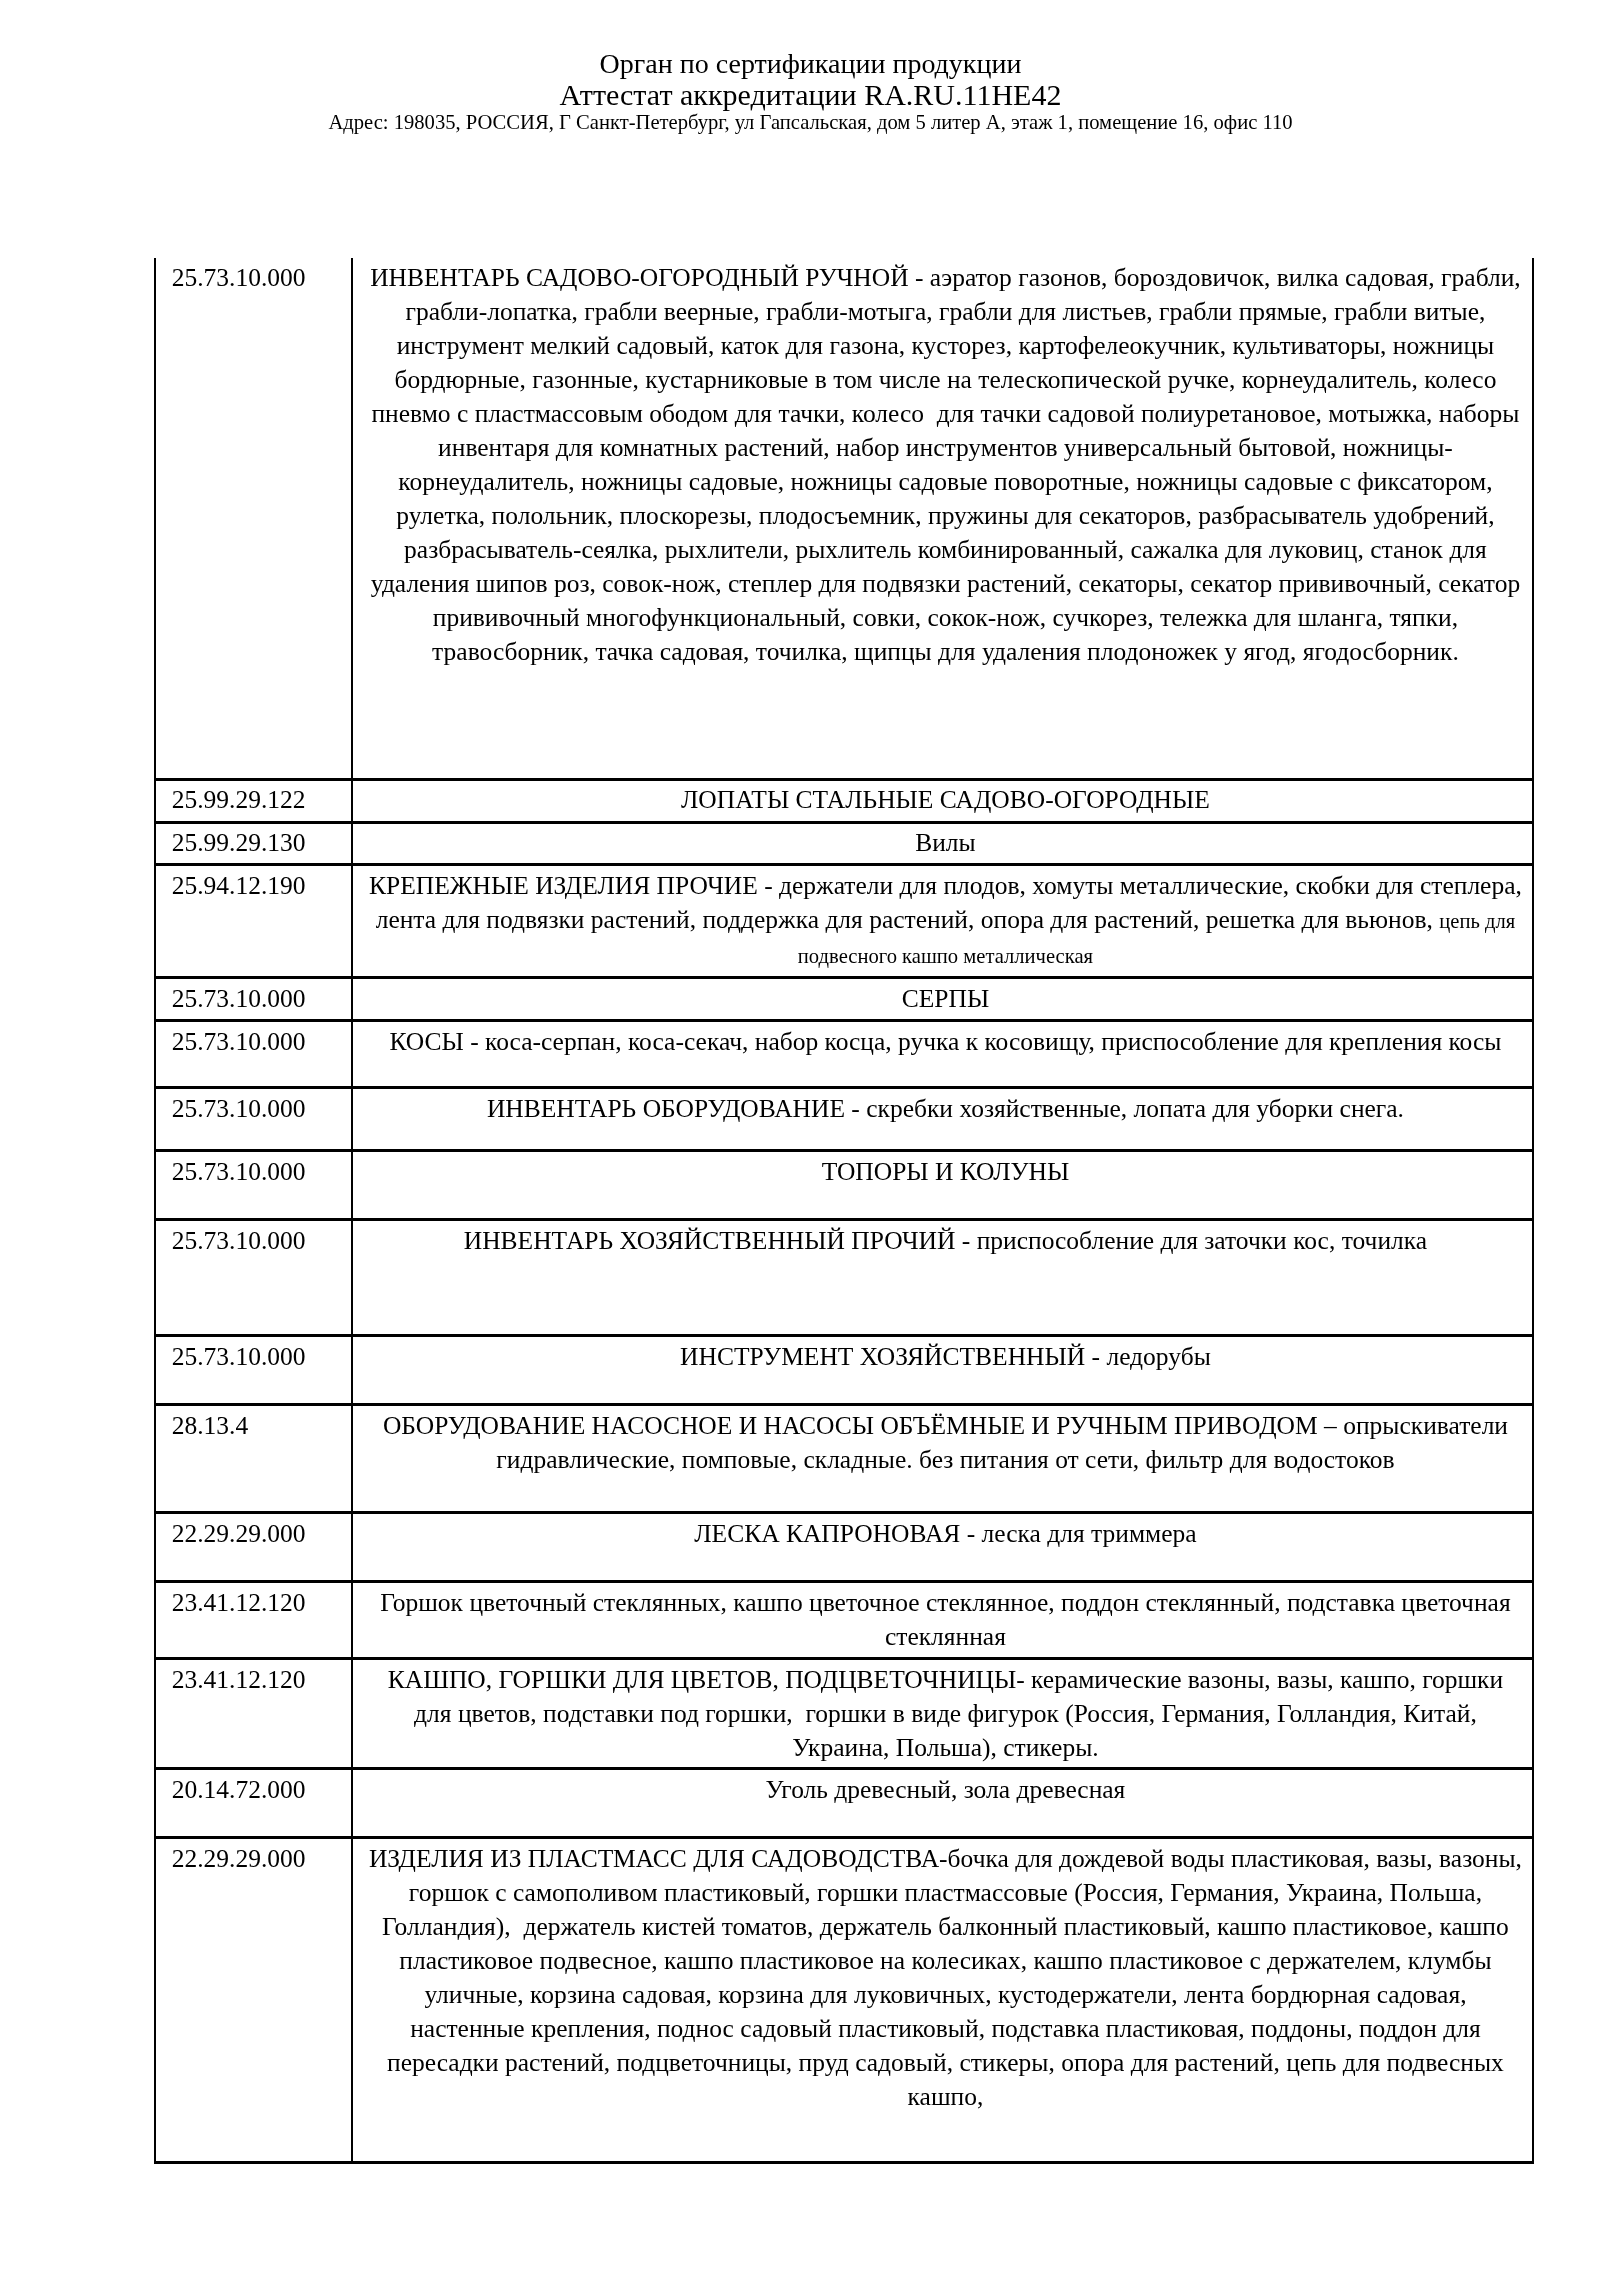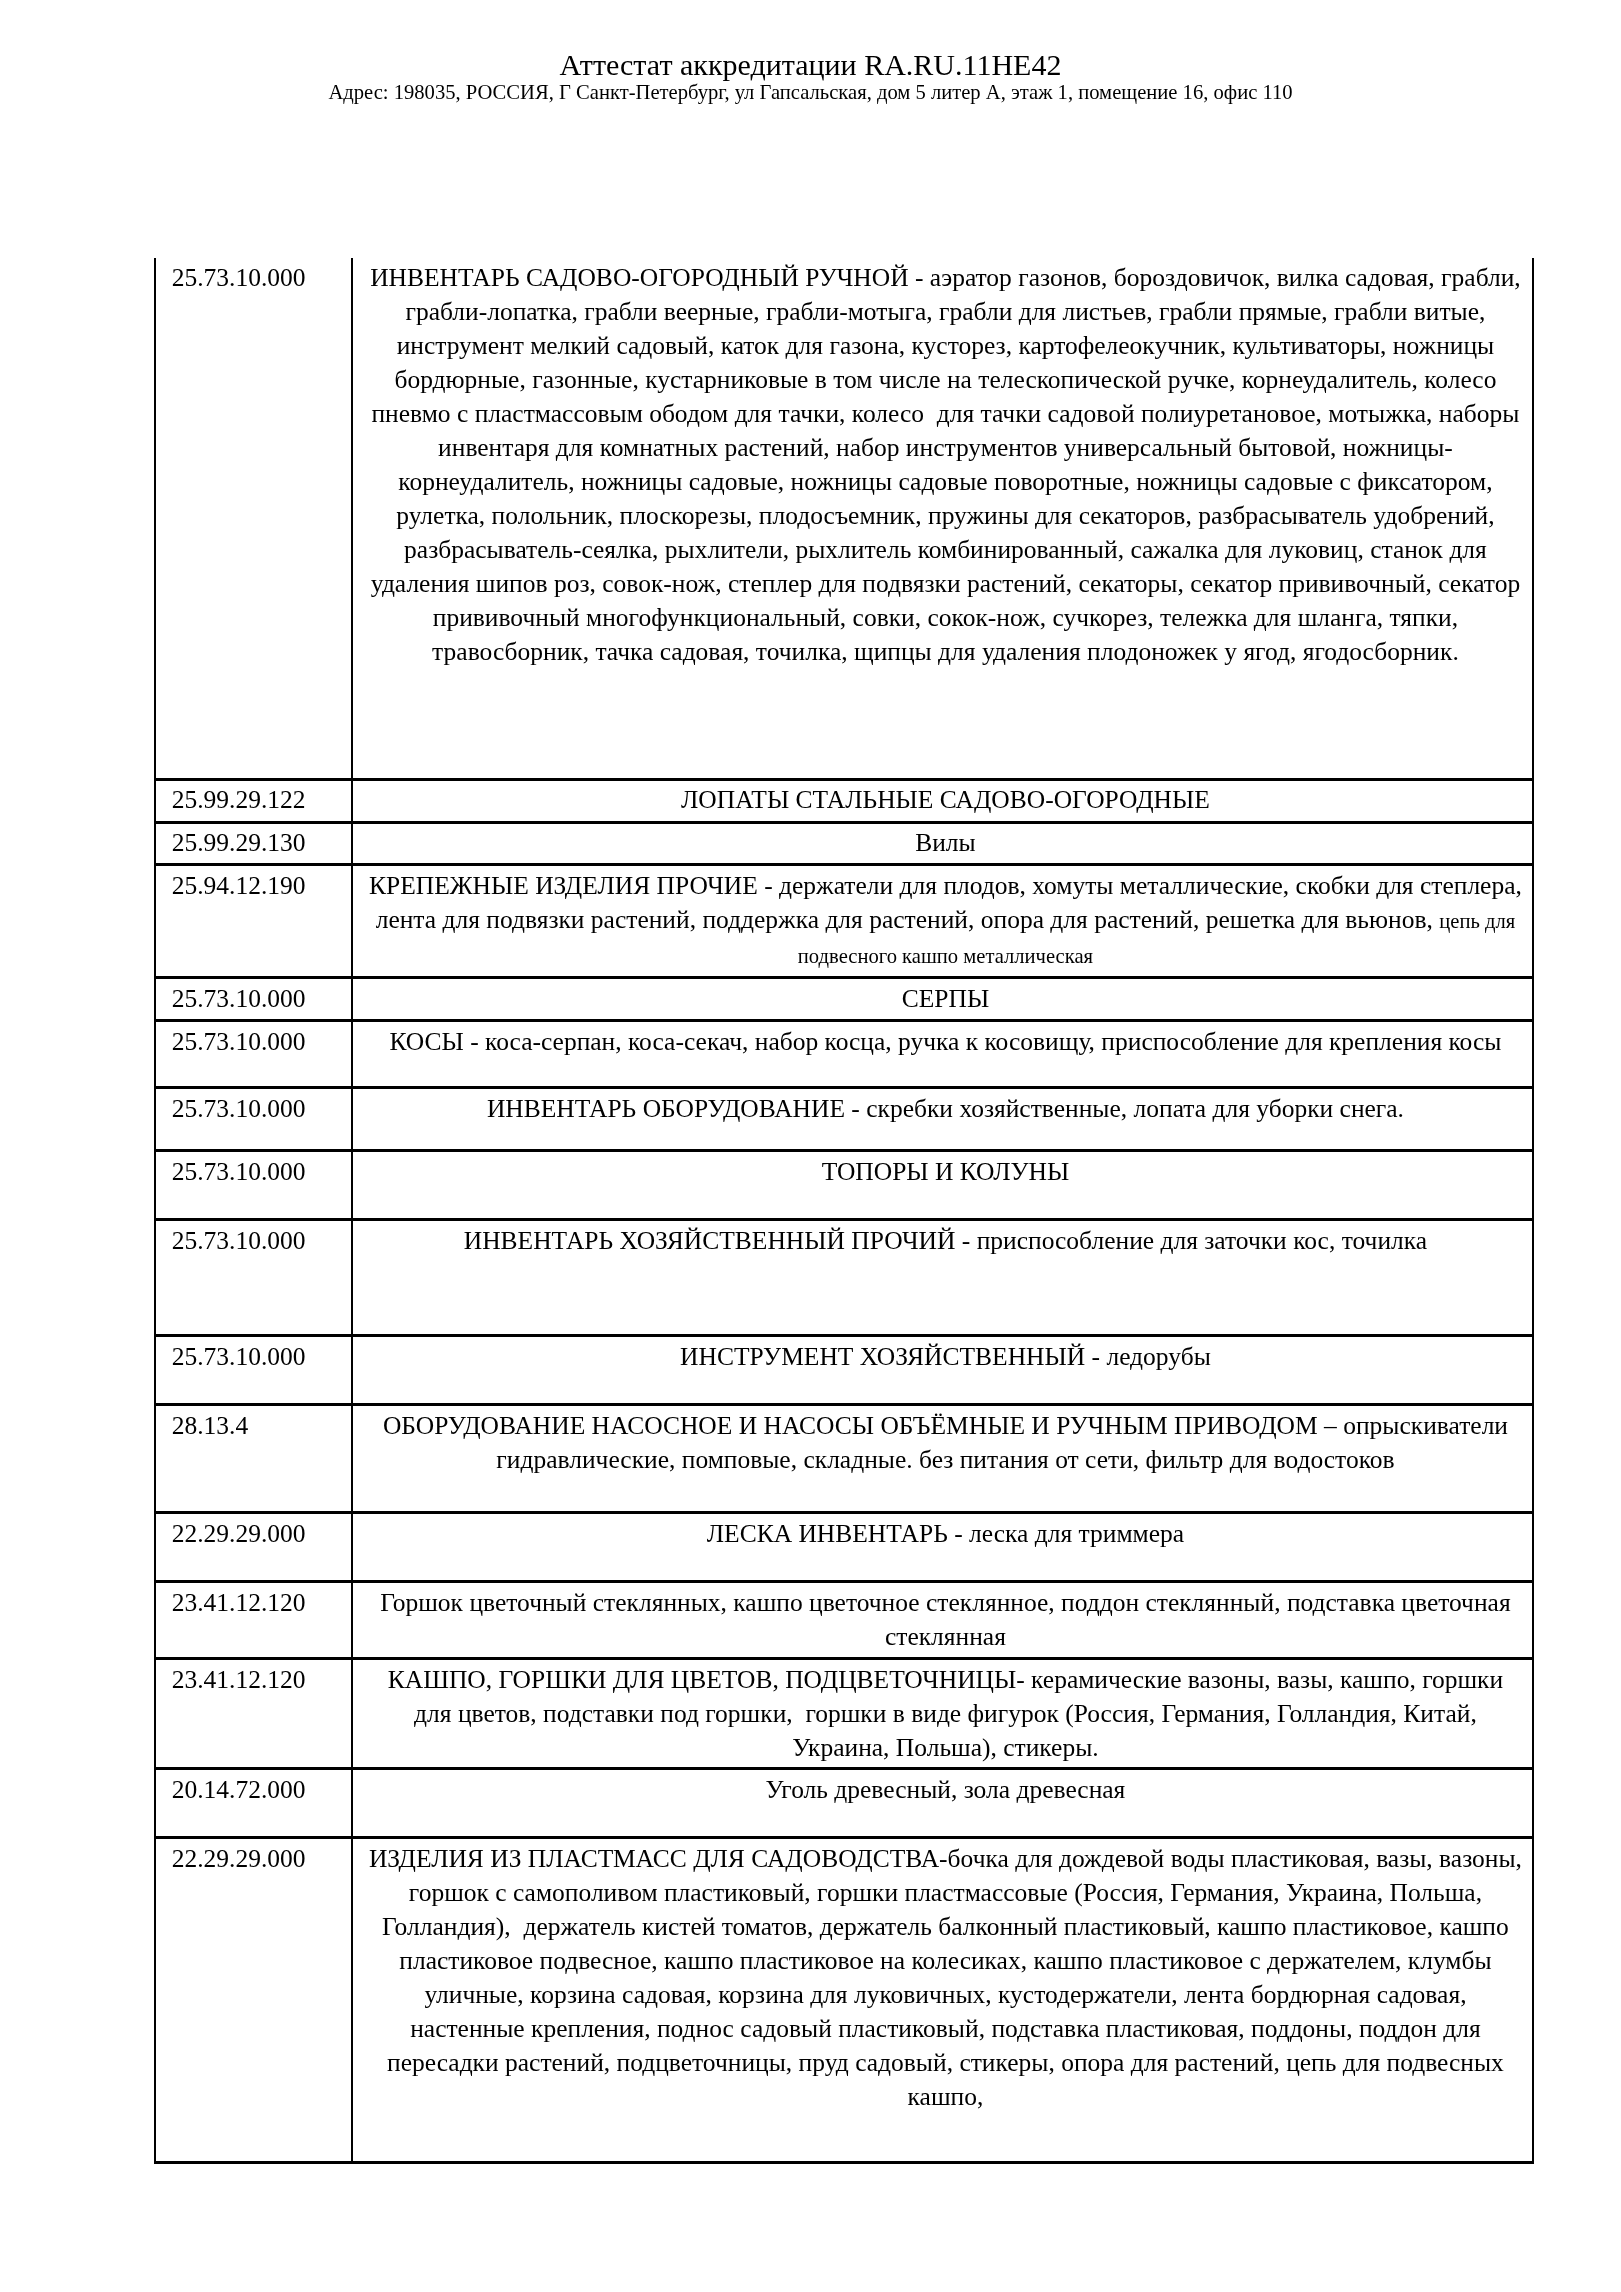--- a/index.html
+++ b/index.html
@@ -95,20 +95,21 @@
   table.cert-table tr:nth-child(14) { height: 108px; }
   table.cert-table tr:nth-child(15) { height: 69px; }
   table.cert-table tr:nth-child(16) { height: 325px; }
 </style>
 </head>
 <body>
 
 <div class="page">
 
   <div class="doc-header">
+    <div class="h-line1">Орган по сертификации продукции</div>
     <div class="h-line3">Аттестат аккредитации RA.RU.11НЕ42</div>
     <div class="h-address">Адрес: 198035, РОССИЯ, Г Санкт-Петербург, ул Гапсальская, дом 5 литер А, этаж 1, помещение 16, офис 110</div>
   </div>
 
   <table class="cert-table">
     <colgroup>
       <col class="c-code">
       <col class="c-desc">
     </colgroup>
     <tbody>
@@ -152,21 +153,21 @@
         <tr>
           <td class="code-cell"><span>25.73.10.000</span></td>
           <td class="desc-cell"><span class="caps-title">ИНСТРУМЕНТ ХОЗЯЙСТВЕННЫЙ</span><span class="desc-text"> - ледорубы</span></td>
         </tr>
         <tr>
           <td class="code-cell"><span>28.13.4</span></td>
           <td class="desc-cell"><span class="caps-title">ОБОРУДОВАНИЕ НАСОСНОЕ И НАСОСЫ ОБЪЁМНЫЕ И РУЧНЫМ ПРИВОДОМ</span><span class="desc-text"> – опрыскиватели гидравлические, помповые, складные. без питания от сети, фильтр для водостоков</span></td>
         </tr>
         <tr>
           <td class="code-cell"><span>22.29.29.000</span></td>
-          <td class="desc-cell"><span class="caps-title">ЛЕСКА ИНВЕНТАРЬ</span><span class="desc-text"> - леска для триммера</span></td>
+          <td class="desc-cell"><span class="caps-title">ЛЕСКА КАПРОНОВАЯ</span><span class="desc-text"> - леска для триммера</span></td>
         </tr>
         <tr>
           <td class="code-cell"><span>23.41.12.120</span></td>
           <td class="desc-cell"><span class="desc-text">Горшок цветочный стеклянных, кашпо цветочное стеклянное, поддон стеклянный, подставка цветочная стеклянная</span></td>
         </tr>
         <tr>
           <td class="code-cell"><span>23.41.12.120</span></td>
           <td class="desc-cell"><span class="caps-title">КАШПО, ГОРШКИ ДЛЯ ЦВЕТОВ, ПОДЦВЕТОЧНИЦЫ-</span><span class="desc-text"> керамические вазоны, вазы, кашпо, горшки для цветов, подставки под горшки,  горшки в виде фигурок (Россия, Германия, Голландия, Китай, Украина, Польша), стикеры.</span></td>
         </tr>
         <tr>

